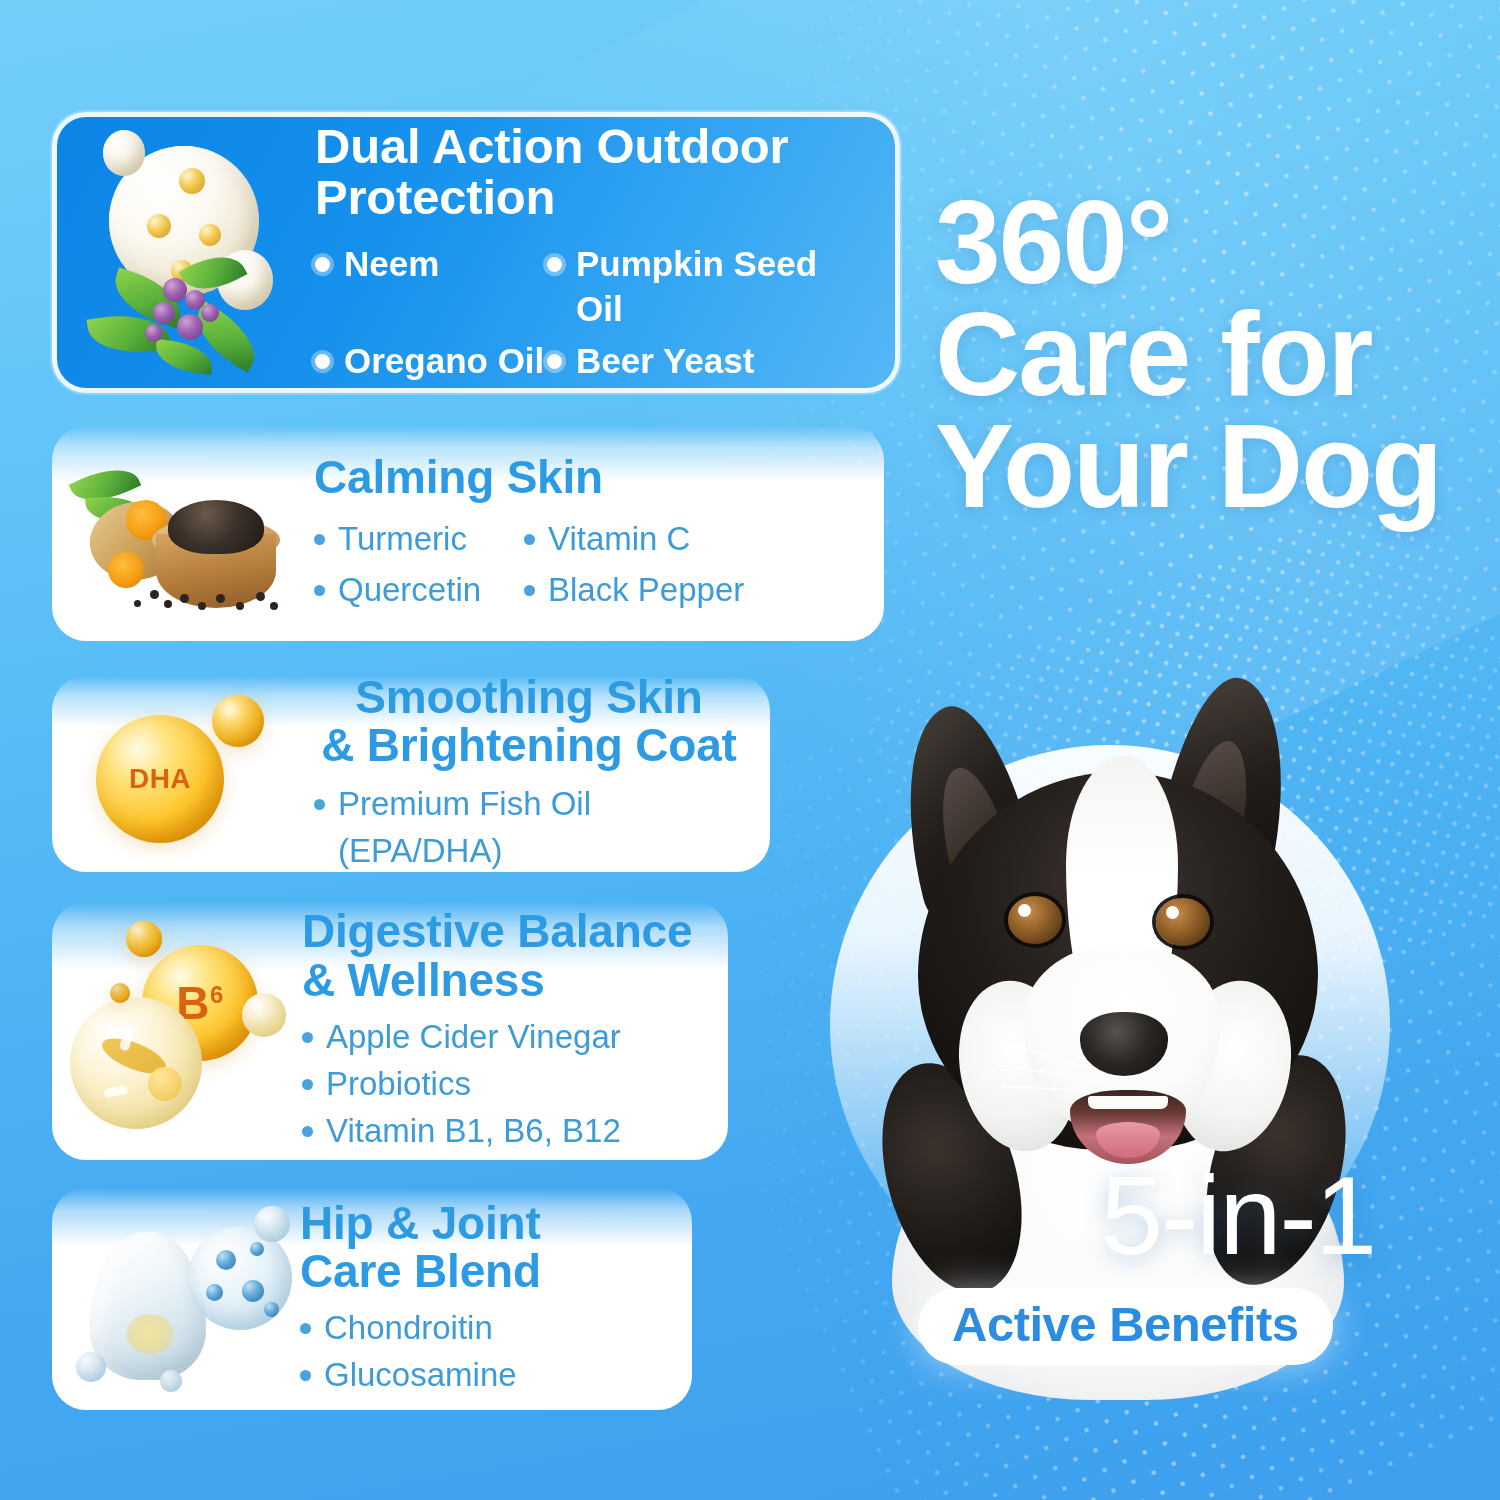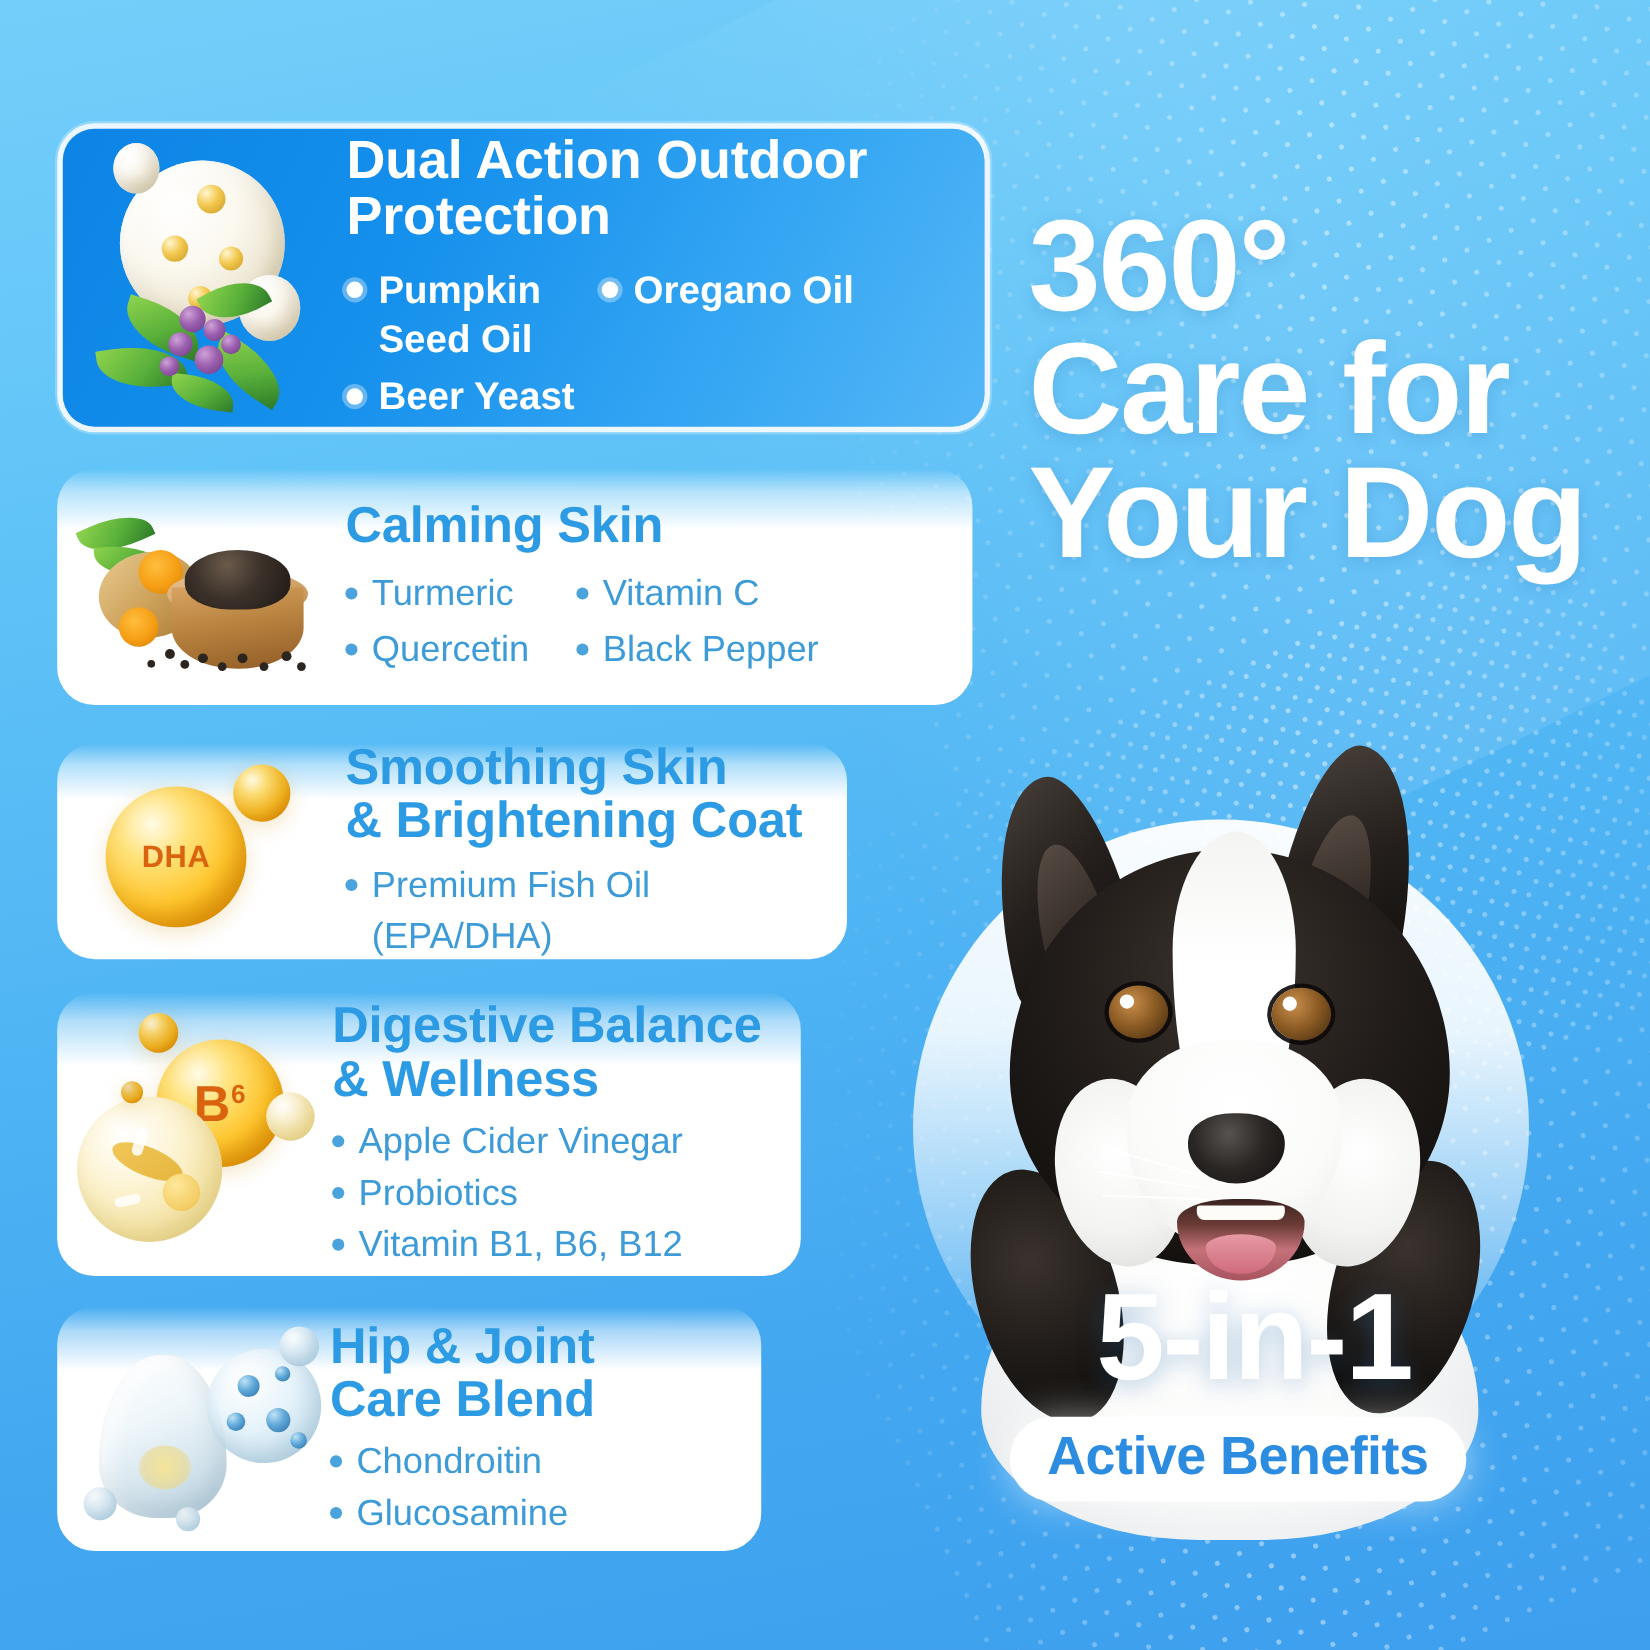--- a/index.html
+++ b/index.html
@@ -372,23 +372,23 @@
   .ruff-black.r { left: 360px; top: 392px; transform: rotate(16deg); }
   .whisker {
     height: 2px; background: rgba(255,255,255,0.85); transform-origin: left center;
   }
 
   .five-in-one {
     position: absolute;
     left: 905px;
     top: 1160px;
     width: 470px;
-    text-align: center;
+    text-align: right;
     color: #ffffff;
-    font-weight: 700;
+    font-weight: 400;
     font-size: 112px;
     line-height: 1;
     letter-spacing: -2px;
     text-shadow: 0 4px 22px rgba(40,110,175,0.35);
   }
   .benefits-pill {
     position: absolute;
     left: 918px;
     top: 1288px;
     padding: 12px 34px 16px;
@@ -432,20 +432,24 @@
         <div class="floret" style="left:82px;top:174px;width:22px;height:22px;"></div>
         <div class="floret" style="left:106px;top:186px;width:26px;height:26px;"></div>
         <div class="floret" style="left:130px;top:176px;width:18px;height:18px;"></div>
         <div class="floret" style="left:74px;top:196px;width:18px;height:18px;"></div>
       </div>
       <div class="card-body">
         <h2 class="card-title">Dual Action Outdoor Protection</h2>
         <ul class="bullets">
           <li>
               <span class="bullet-dot"></span>
+              <span>Neem</span>
+            </li>
+          <li>
+              <span class="bullet-dot"></span>
               <span>Pumpkin Seed Oil</span>
             </li>
           <li>
               <span class="bullet-dot"></span>
               <span>Oregano Oil</span>
             </li>
           <li>
               <span class="bullet-dot"></span>
               <span>Beer Yeast</span>
             </li>
@@ -497,21 +501,21 @@
     </div>
 
     <div class="card light" style="width:718px;height:196px;margin-top:35px;">
       <div class="card-icon icon-box" style="width:250px;height:170px;">
         <div class="gold-sphere" style="left:32px;top:26px;width:128px;height:128px;">
           <span class="sphere-label" style="font-size:28px;">DHA</span>
         </div>
         <div class="gold-sphere" style="left:148px;top:6px;width:52px;height:52px;"></div>
       </div>
       <div class="card-body">
-        <h2 class="card-title" style="margin-bottom:12px;">
+        <h2 class="card-title" style="margin-bottom:12px;text-align:center;">
           <span>Smoothing Skin</span><br>
           <span>&amp; Brightening Coat</span>
         </h2>
         <ul class="bullets">
           <li>
               <span class="bullet-dot"></span>
               <span>Premium Fish Oil (EPA/DHA)</span>
             </li>
         </ul>
       </div>

